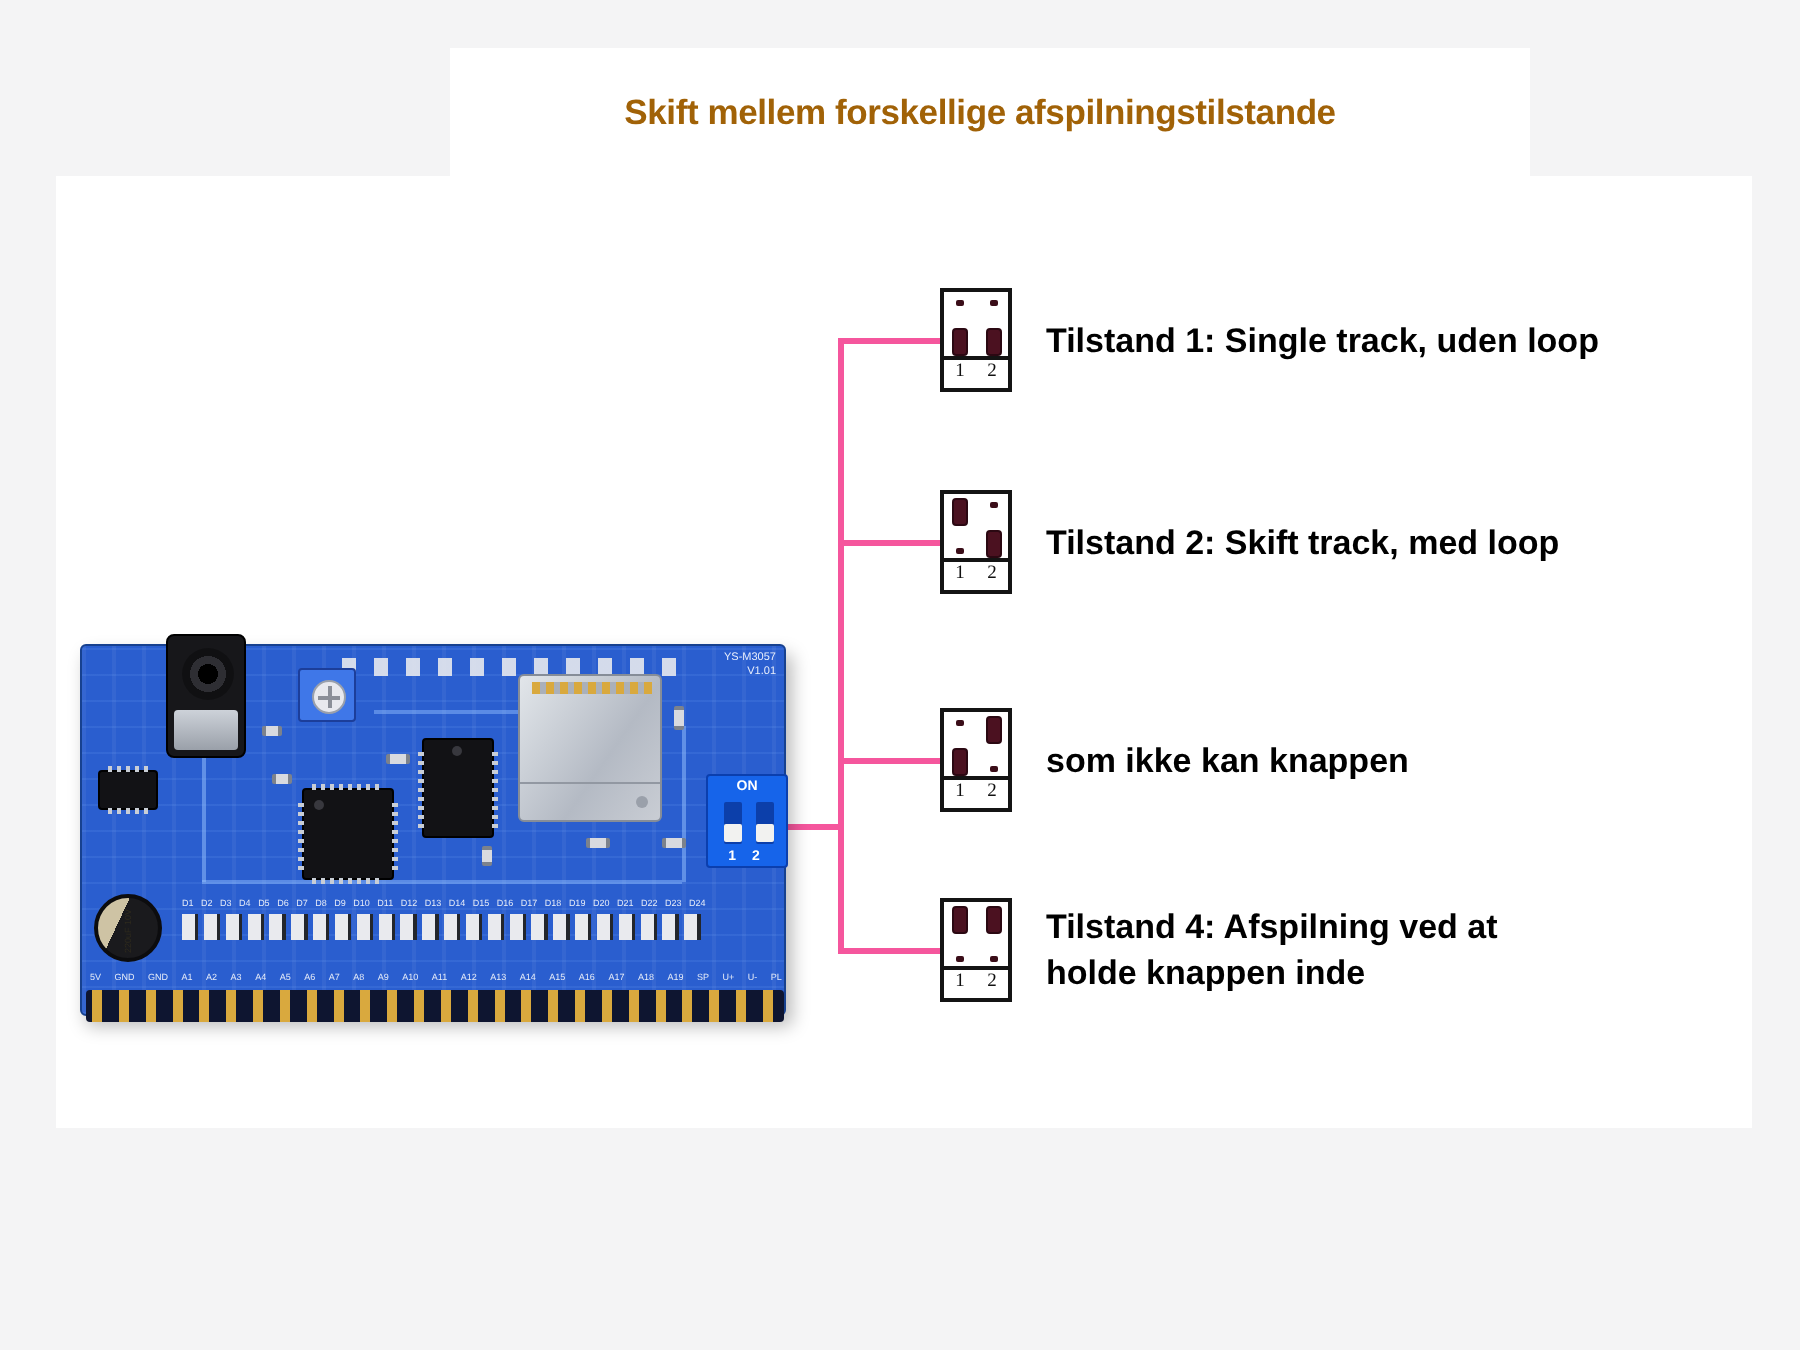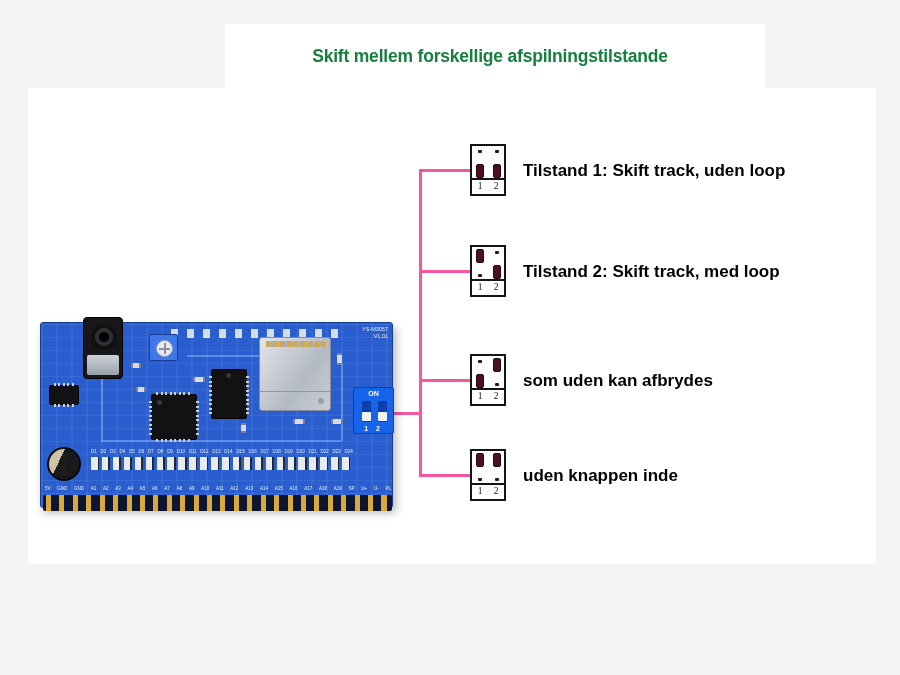--- a/index.html
+++ b/index.html
@@ -5,21 +5,21 @@
   html,body{margin:0;padding:0;background:#e9e9ea;}
   .canvas{position:relative;width:900px;height:675px;background:#f4f4f5;overflow:hidden;
           font-family:"Liberation Sans",sans-serif;}
   .canvas *{box-sizing:border-box;}
 
   .panel{position:absolute;background:#ffffff;}
   .title-band{left:225px;top:24px;width:540px;height:64px;}
   .content-panel{left:28px;top:88px;width:848px;height:476px;}
 
   .page-title{position:absolute;left:80px;top:46px;width:820px;text-align:center;
-              font-size:17.5px;font-weight:700;color:#15803d;letter-spacing:-0.2px;}
+              font-size:17.5px;font-weight:700;color:#a16207;letter-spacing:-0.2px;}
 
   
   .pink{position:absolute;background:#f5569d;}
 
   
   .mode-row{position:absolute;left:470px;display:flex;align-items:center;gap:17px;}
   .mode-label{font-size:17px;line-height:23px;font-weight:700;color:#000;white-space:nowrap;}
 
   .dip-diagram{width:36px;height:52px;background:#fff;border:2px solid #141414;flex:0 0 auto;}
   .dip-switches{height:32px;display:flex;justify-content:center;gap:7px;padding-top:2px;}
@@ -130,21 +130,21 @@
           <span class="pin-dot pd-bot"></span>
           <span class="cap"></span>
         </div>
       </div>
       <div class="dip-label-row">
         <span>1</span>
         <span>2</span>
       </div>
     </div>
     <div class="mode-label">
-      <div>Tilstand 1: Skift track, uden loop</div>
+      <div>Tilstand 1: Single track, uden loop</div>
       <div></div>
     </div>
   </div>
 
   <div class="mode-row" style="top:245px;">
     <div class="dip-diagram">
       <div class="dip-switches">
         <div class="dip-col" data-pos="up">
           <span class="pin-dot pd-top"></span>
           <span class="pin-dot pd-bot"></span>
@@ -180,21 +180,21 @@
           <span class="pin-dot pd-bot"></span>
           <span class="cap"></span>
         </div>
       </div>
       <div class="dip-label-row">
         <span>1</span>
         <span>2</span>
       </div>
     </div>
     <div class="mode-label">
-      <div>som uden kan afbrydes</div>
+      <div>som ikke kan knappen</div>
     </div>
   </div>
 
   <div class="mode-row" style="top:449px;">
     <div class="dip-diagram">
       <div class="dip-switches">
         <div class="dip-col" data-pos="up">
           <span class="pin-dot pd-top"></span>
           <span class="pin-dot pd-bot"></span>
           <span class="cap"></span>
@@ -204,21 +204,22 @@
           <span class="pin-dot pd-bot"></span>
           <span class="cap"></span>
         </div>
       </div>
       <div class="dip-label-row">
         <span>1</span>
         <span>2</span>
       </div>
     </div>
     <div class="mode-label">
-      <div>uden knappen inde</div>
+      <div>Tilstand 4: Afspilning ved at</div>
+      <div>holde knappen inde</div>
     </div>
   </div>
 
   <div class="pcb">
     <div class="trace" style="left:60px;top:30px;width:1.5px;height:88px;"></div>
     <div class="trace" style="left:60px;top:117px;width:240px;height:1.5px;"></div>
     <div class="trace" style="left:300px;top:40px;width:1.5px;height:78px;"></div>
     <div class="trace" style="left:146px;top:32px;width:120px;height:1.5px;"></div>
 
     <div class="abs dl-row"></div>

